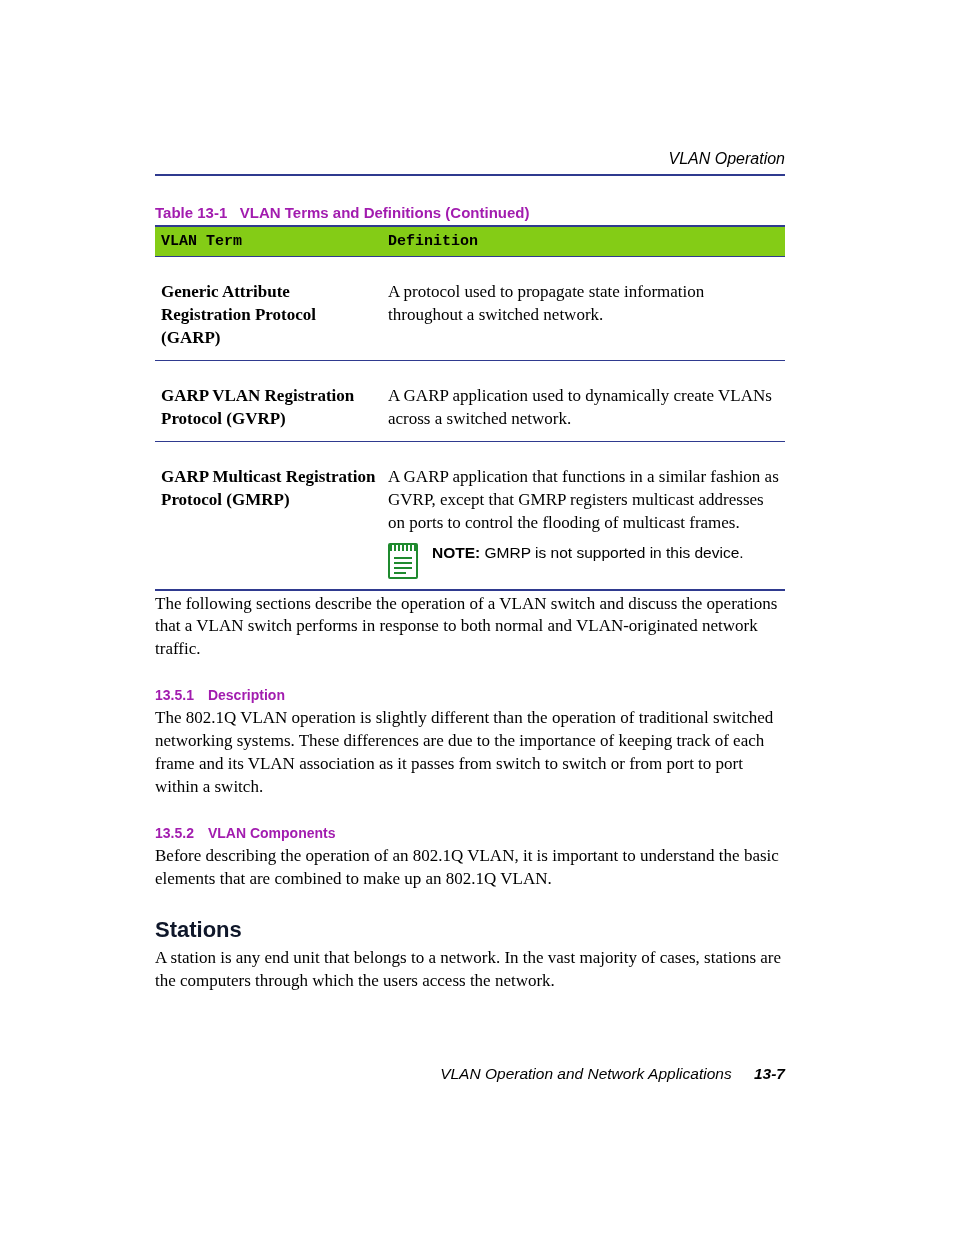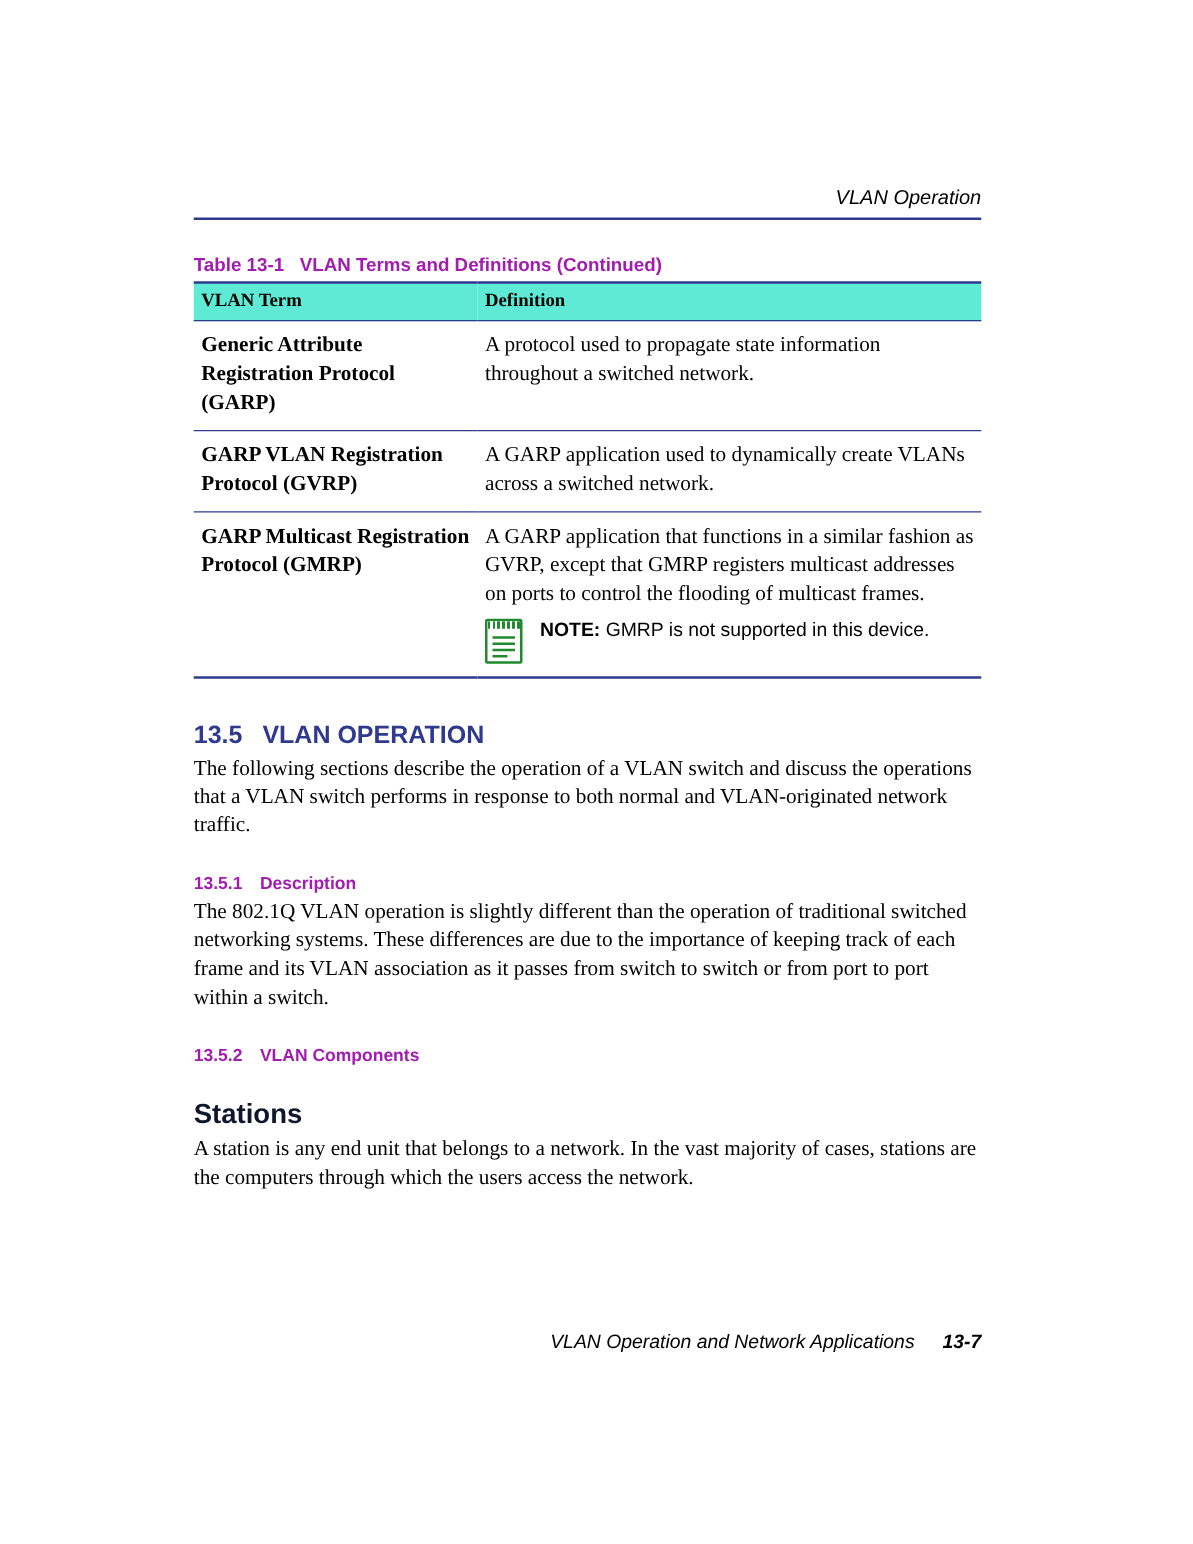--- a/index.html
+++ b/index.html
@@ -36,30 +36,30 @@
     font-size: 15px;
     margin-bottom: 4px;
   }
   table.vlan {
     width: 100%;
     border-collapse: collapse;
     border-top: 2px solid #2f3a8f;
     border-bottom: 2px solid #2f3a8f;
   }
   table.vlan th {
-    font-family: Liberation Serif, serif;
+    font-family: Liberation Mono, monospace;
     font-weight: bold;
     font-size: 15px;
     text-align: left;
-    background: #5eead4;
+    background: #84cc16;
     padding: 6px 6px;
     border-bottom: 1px solid #2f3a8f;
   }
   table.vlan td {
-    padding: 8px 6px 10px 6px;
+    padding: 24px 6px 10px 6px;
     vertical-align: top;
     border-bottom: 1px solid #2f3a8f;
     line-height: 1.35;
   }
   table.vlan tr:last-child td { border-bottom: none; }
   td.term { font-weight: bold; width: 215px; }
   .note-wrap { display: flex; align-items: flex-start; margin-top: 8px; }
   .note-icon {
     width: 30px; height: 36px;
     border: 2px solid #1f8a2e;
@@ -156,33 +156,31 @@
             <div class="note-text">
               <span class="label">NOTE:</span>
               <span>GMRP is not supported in this device.</span>
             </div>
           </div>
         </td>
       </tr>
     </tbody>
   </table>
 
-  <h1 class="sec">
-    <span class="num">13.5</span><span>VLAN OPERATION</span>
-  </h1>
   <p class="body">The following sections describe the operation of a VLAN switch and discuss the operations that a VLAN switch performs in response to both normal and VLAN-originated network traffic.</p>
 
   <h2 class="sub">
     <span class="num">13.5.1</span><span>Description</span>
   </h2>
   <p class="body">The 802.1Q VLAN operation is slightly different than the operation of traditional switched networking systems. These differences are due to the importance of keeping track of each frame and its VLAN association as it passes from switch to switch or from port to port within a switch.</p>
 
   <h2 class="sub">
     <span class="num">13.5.2</span><span>VLAN Components</span>
   </h2>
+  <p class="body">Before describing the operation of an 802.1Q VLAN, it is important to understand the basic elements that are combined to make up an 802.1Q VLAN.</p>
 
   <h3 class="subsub">Stations</h3>
   <p class="body">A station is any end unit that belongs to a network. In the vast majority of cases, stations are the computers through which the users access the network.</p>
 
   <div class="footer">
     <span>VLAN Operation and Network Applications</span>
     <span class="pnum">13-7</span>
   </div>
 
 </div>

